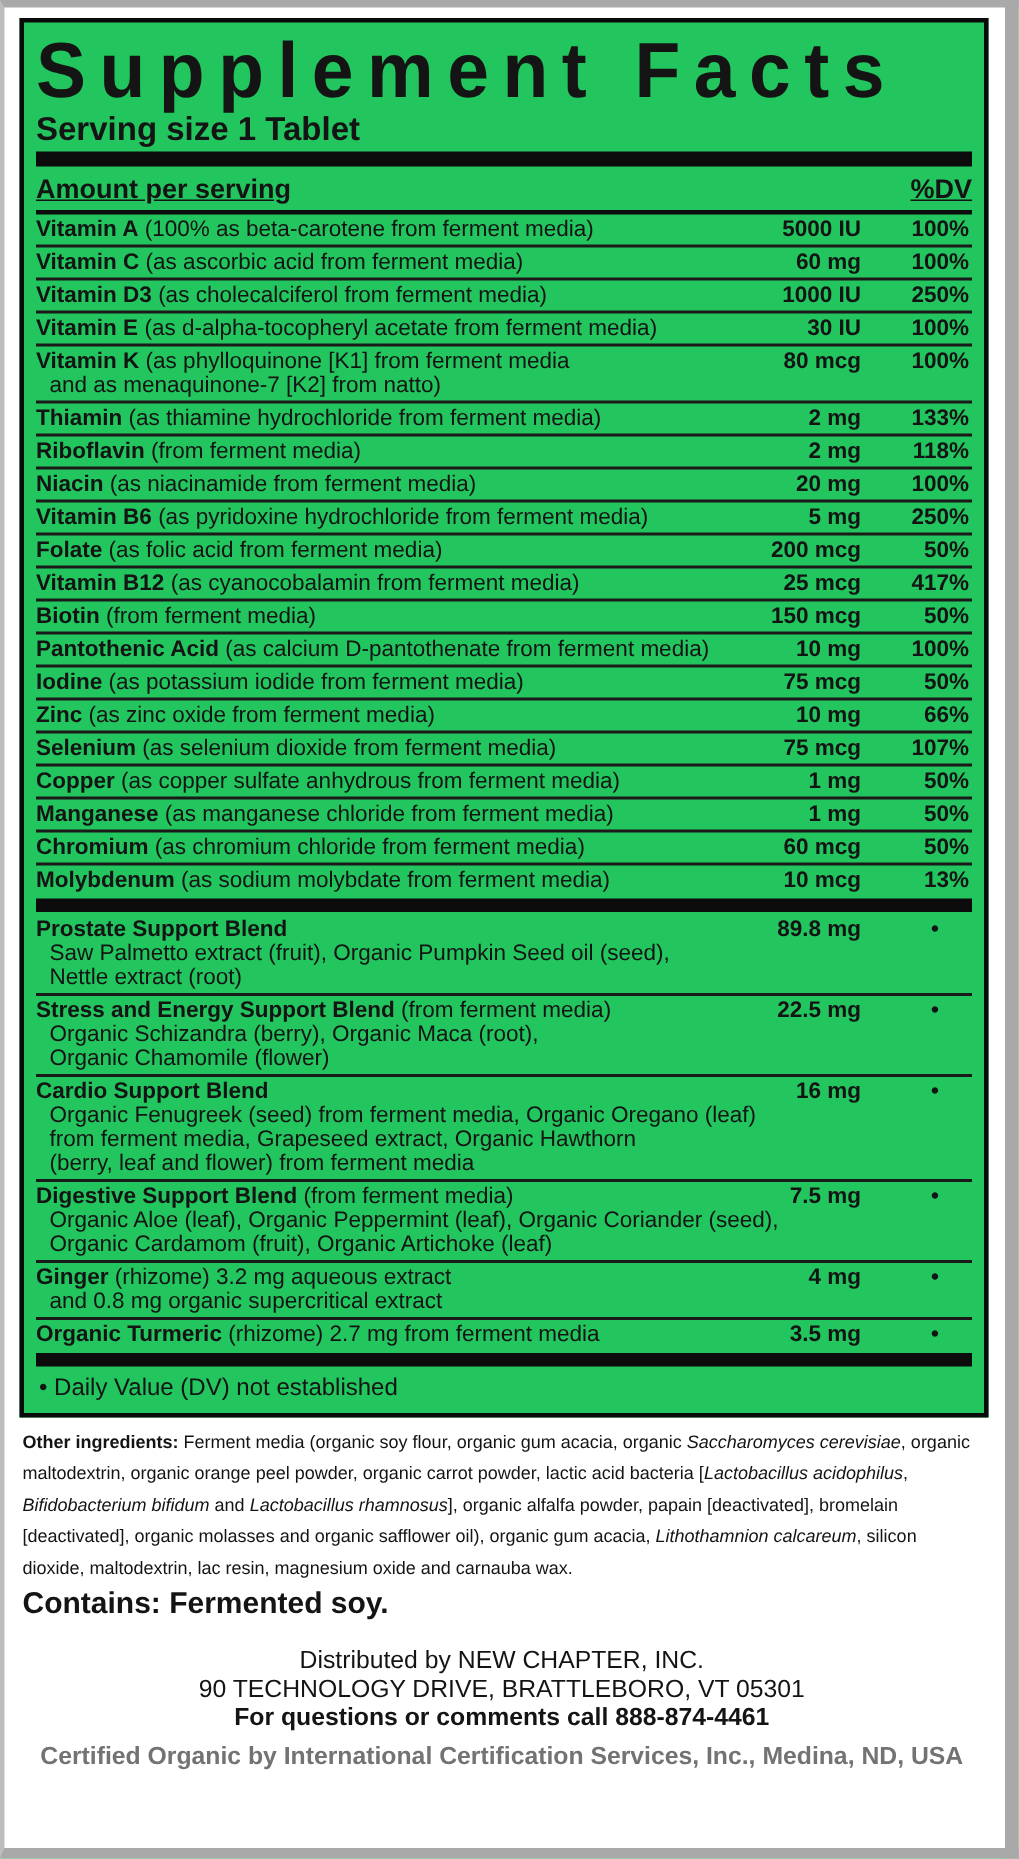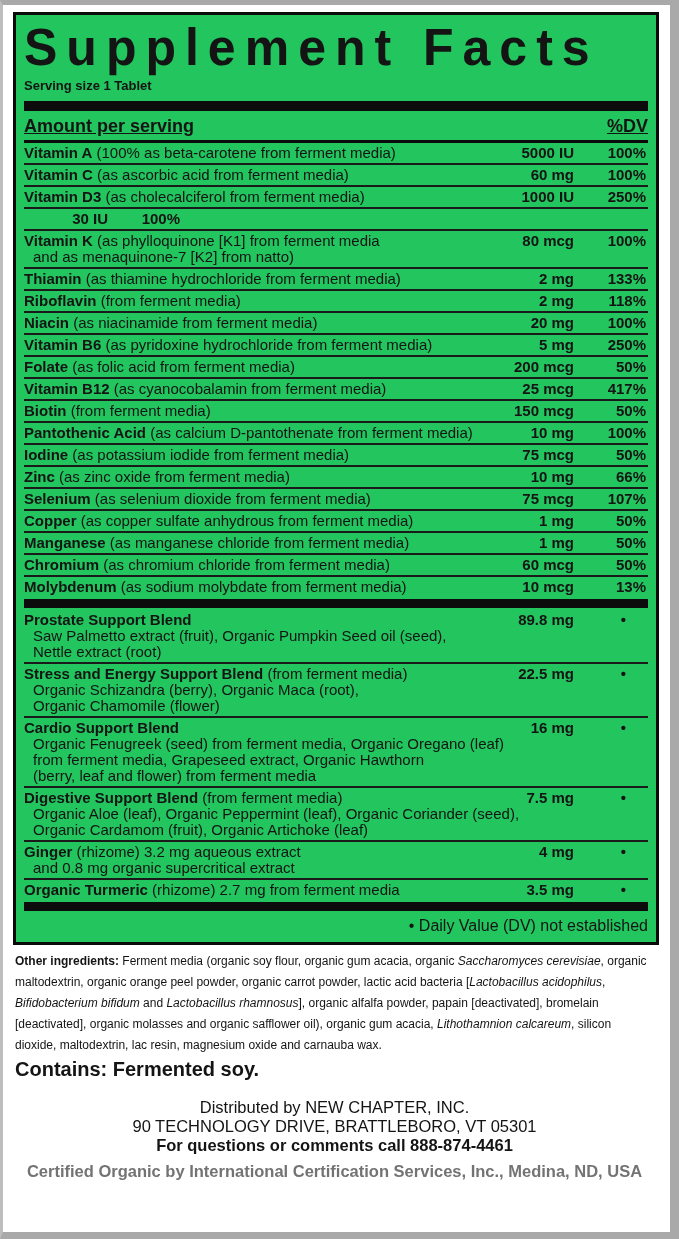--- a/index.html
+++ b/index.html
@@ -23,21 +23,21 @@
     font-size: 50px;
     font-weight: bold;
     letter-spacing: 9px;
     line-height: 54px;
     white-space: nowrap;
     overflow: hidden;
     transform: scaleY(1.04);
     transform-origin: top left;
   }
   .serving {
-    font-size: 13px;
+    font-size: 22px;
     font-weight: bold;
     line-height: 24px;
     margin-top: 1px;
   }
   .bar-thick { height: 10px; background: #0c0c0c; margin: 3px 0 2px 0; }
   .bar-mid   { height: 3px;  background: #0c0c0c; }
   .bar-sect  { height: 9px;  background: #0c0c0c; margin: 2px 0; }
   .head-row {
     display: flex;
     justify-content: space-between;
@@ -55,21 +55,20 @@
   .row-name { font-weight: bold; }
   .row-top, .cont-line { font-size: 15px; line-height: 16px; align-items: center; }
   .amount { width: 84px; text-align: right; flex: 0 0 auto; font-weight: bold; }
   .dv     { width: 74px; text-align: right; flex: 0 0 auto; font-weight: bold; padding-right: 2px; }
   .dv.bullet { padding-right: 22px; font-weight: bold; }
   .cont-line { padding-left: 9px; }
   .footnote {
     font-size: 16px;
     line-height: 20px;
     padding: 3px 0 1px 2px;
-    text-align: right;
   }
   .below { padding: 6px 16px 0 12px; }
   .other-ing {
     font-size: 12px;
     line-height: 21px;
     text-align: left;
   }
   .other-ing .lead { font-weight: bold; }
   .contains {
     font-size: 20px;
@@ -119,20 +118,21 @@
   <div class="row">
     <div class="row-top">
       <div class="row-main"><span class="row-name">Vitamin D3</span><span class="row-desc"> (as cholecalciferol from ferment media)</span></div>
       <div class="amount">1000 IU</div>
       <div class="dv">250%</div>
     </div>
   </div>
 
   <div class="row">
     <div class="row-top">
+      <div class="row-main"><span class="row-name">Vitamin E</span><span class="row-desc"> (as d-alpha-tocopheryl acetate from ferment media)</span></div>
       <div class="amount">30 IU</div>
       <div class="dv">100%</div>
     </div>
   </div>
 
   <div class="row">
     <div class="row-top">
       <div class="row-main"><span class="row-name">Vitamin K</span><span class="row-desc"> (as phylloquinone [K1] from ferment media</span></div>
       <div class="amount">80 mcg</div>
       <div class="dv">100%</div>

